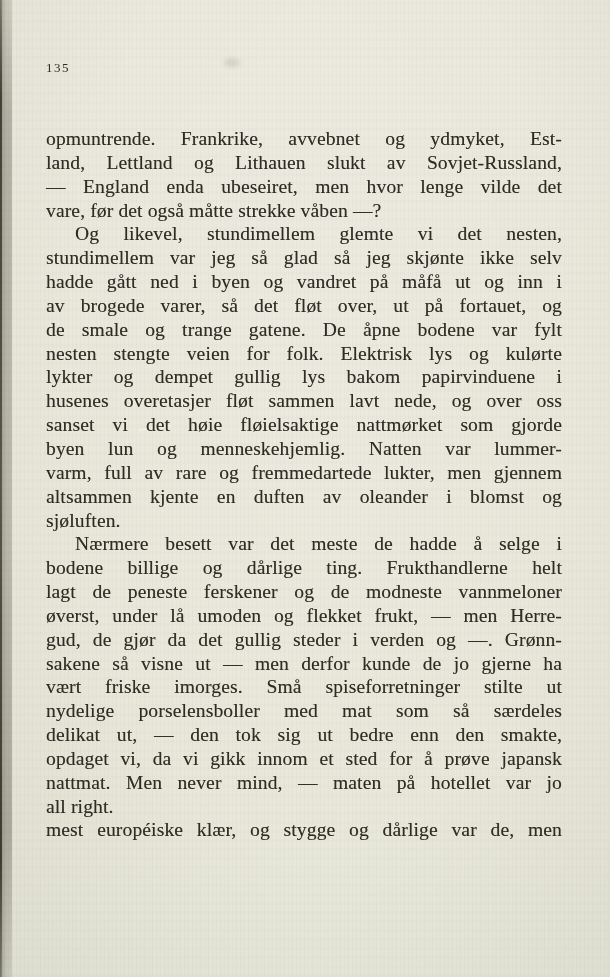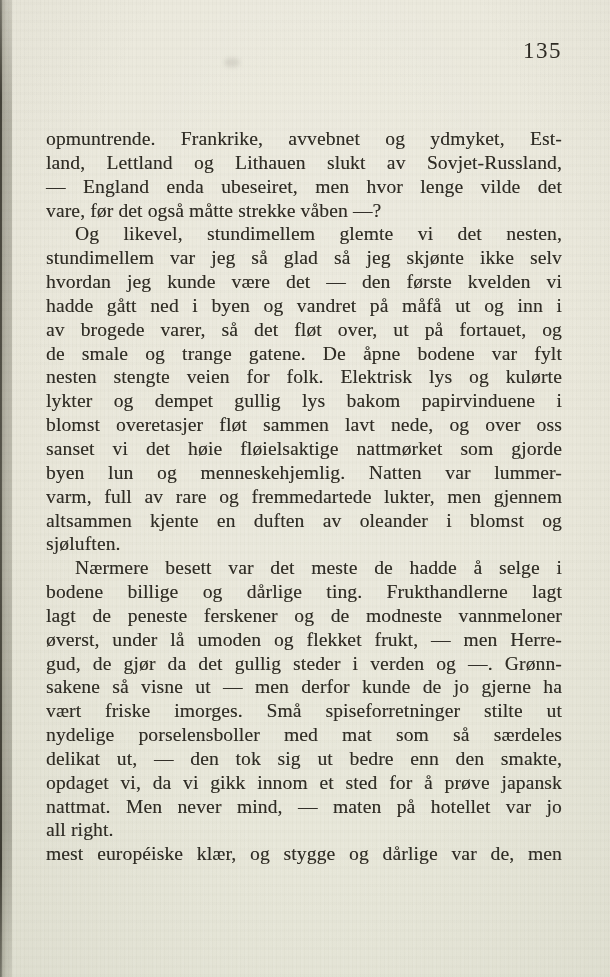--- a/index.html
+++ b/index.html
@@ -41,23 +41,23 @@
     border-radius:50%;
     filter:blur(2px);
   }
   .scratch{
     position:absolute;left:138px;top:427px;width:34px;height:2px;
     background:rgba(242,240,230,0.85);
     transform:rotate(-7deg);
     border-radius:1px;
   }
   .page-number{
-    position:absolute;left:46px;top:38px;width:516px;
-    text-align:right;
-    font-size:23px;
+    position:absolute;left:46px;top:60px;width:516px;
+    text-align:left;
+    font-size:13px;
     letter-spacing:1.5px;
     color:var(--ink);
   }
   .text-block{
     position:absolute;left:46px;top:96px;width:516px;
     color:var(--ink);
     font-size:19.5px;
     line-height:23.85px;
     letter-spacing:0.15px;
     text-shadow:0.2px 0.2px 0.35px rgba(52,48,38,0.45);
@@ -82,34 +82,33 @@
 
 <div class="page-number">135</div>
 
 <div class="text-block">
   <div class="line">opmuntrende.  Frankrike, avvebnet og ydmyket, Est-</div>
   <div class="line">land, Lettland og Lithauen slukt av Sovjet-Russland,</div>
   <div class="line">— England enda ubeseiret, men hvor lenge vilde det</div>
   <div class="line end">vare, før det også måtte strekke våben —?</div>
   <div class="line indent">Og likevel, stundimellem glemte vi det nesten,</div>
   <div class="line">stundimellem var jeg så glad så jeg skjønte ikke selv</div>
-  <div class="line">hvordan jeg kunde være det — den første kvelden vi</div>
   <div class="line">hadde gått ned i byen og vandret på måfå ut og inn i</div>
   <div class="line">av brogede varer, så det fløt over, ut på fortauet, og</div>
   <div class="line">de smale og trange gatene.  De åpne bodene var fylt</div>
   <div class="line">nesten stengte veien for folk.  Elektrisk lys og kulørte</div>
   <div class="line">lykter og dempet gullig lys bakom papirvinduene i</div>
-  <div class="line">blomst overetasjer fløt sammen lavt nede, og over oss</div>
+  <div class="line">husenes overetasjer fløt sammen lavt nede, og over oss</div>
   <div class="line">sanset vi det høie fløielsaktige nattmørket som gjorde</div>
   <div class="line">byen lun og menneskehjemlig.  Natten var lummer-</div>
   <div class="line">varm, full av rare og fremmedartede lukter, men gjennem</div>
   <div class="line">altsammen kjente en duften av oleander i blomst og</div>
   <div class="line end">sjøluften.</div>
   <div class="line indent">Nærmere besett var det meste de hadde å selge i</div>
-  <div class="line">bodene billige og dårlige ting.  Frukthandlerne lagt</div>
+  <div class="line">bodene billige og dårlige ting.  Frukthandlerne helt</div>
   <div class="line">lagt de peneste ferskener og de modneste vannmeloner</div>
   <div class="line">øverst, under lå umoden og flekket frukt, — men Herre-</div>
   <div class="line">gud, de gjør da det gullig steder i verden og —.  Grønn-</div>
   <div class="line">sakene så visne ut — men derfor kunde de jo gjerne ha</div>
   <div class="line">vært friske imorges.  Små spiseforretninger stilte ut</div>
   <div class="line">nydelige porselensboller med mat som så særdeles</div>
   <div class="line">delikat ut, — den tok sig ut bedre enn den smakte,</div>
   <div class="line">opdaget vi, da vi gikk innom et sted for å prøve japansk</div>
   <div class="line">nattmat.  Men never mind, — maten på hotellet var jo</div>
   <div class="line end">all right.</div>

